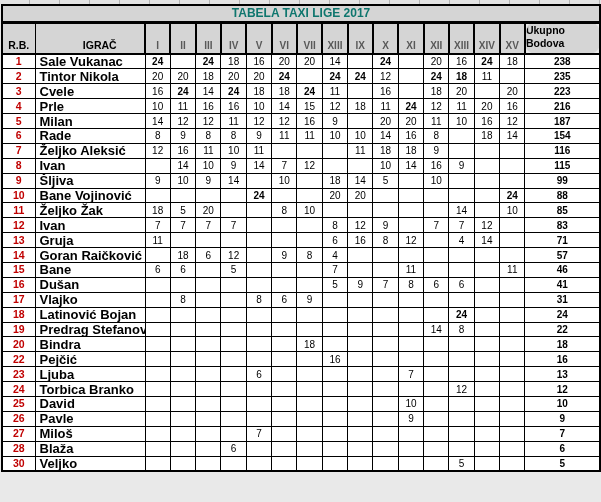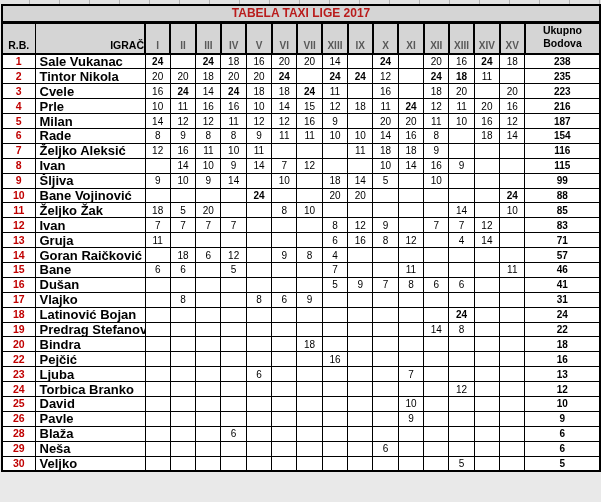--- a/index.html
+++ b/index.html
@@ -12,33 +12,33 @@
     background:repeating-linear-gradient(90deg,#e4e4e4 0 29px,#b5b5b5 29px 30px);
   }
   table.league{
     position:absolute;top:4px;left:1px;width:598px;
     border-collapse:collapse;table-layout:fixed;
     border:2px solid #000;
   }
   td,th{box-sizing:border-box;overflow:hidden;white-space:nowrap;}
   .title-cell{
     height:17px;background:#d5d5d5;border:2px solid #000;border-bottom:3px solid #000;
-    text-align:center;font-weight:bold;font-size:12px;color:#b91c1c;padding:0;
+    text-align:center;font-weight:bold;font-size:12px;color:#0f766e;padding:0;
   }
   .head-row th{
     height:32px;background:#d5d5d5;border:1px solid #000;border-bottom:2.5px solid #000;
     padding:0;vertical-align:bottom;padding-bottom:2px;
   }
   th.rank-h,th.player-h{font-size:10.5px;font-weight:bold;color:#000;}
-  th.player-h{text-align:right;padding-left:20px;}
+  th.player-h{text-align:center;padding-left:20px;}
   th.round-h{
     font-size:10px;font-weight:bold;color:#595959;text-align:center;
     border-left:2px solid #000;border-right:2px solid #000;
   }
-  th.total-h{font-size:10.5px;font-weight:bold;color:#000;text-align:center;vertical-align:middle;}
+  th.total-h{font-size:10.5px;font-weight:bold;color:#000;text-align:left;vertical-align:middle;border-radius:11px;}
   th.total-h .ln{display:block;line-height:13px;}
   tbody td{
     height:14.9px;border:1px solid #000;background:#fff;
     font-size:10px;color:#000;text-align:center;padding:0;line-height:13px;
   }
   td.rank{color:#c00000;font-weight:bold;font-size:10.5px;}
   td.pname{text-align:left;padding-left:4px;font-weight:bold;font-size:13px;}
   td.total{font-weight:bold;font-size:10px;}
   td.b{font-weight:bold;}
 </style>
@@ -591,52 +591,52 @@
           <td class=""></td>
           <td class=""></td>
           <td class="">9</td>
           <td class=""></td>
           <td class=""></td>
           <td class=""></td>
           <td class=""></td>
           <td class="total">9</td>
         </tr>
         <tr>
+          <td class="rank">27</td>
+          <td class="pname">Miloš</td>
+          <td class=""></td>
+          <td class=""></td>
+          <td class=""></td>
+          <td class=""></td>
+          <td class="">7</td>
+          <td class=""></td>
+          <td class=""></td>
+          <td class=""></td>
+          <td class=""></td>
+          <td class=""></td>
+          <td class=""></td>
+          <td class=""></td>
+          <td class=""></td>
+          <td class=""></td>
+          <td class=""></td>
+          <td class="total">7</td>
+        </tr>
+        <tr>
           <td class="rank">28</td>
           <td class="pname">Blaža</td>
           <td class=""></td>
           <td class=""></td>
           <td class=""></td>
           <td class="">6</td>
           <td class=""></td>
           <td class=""></td>
           <td class=""></td>
           <td class=""></td>
           <td class=""></td>
           <td class=""></td>
-          <td class=""></td>
-          <td class=""></td>
-          <td class=""></td>
-          <td class=""></td>
-          <td class=""></td>
-          <td class="total">6</td>
-        </tr>
-        <tr>
-          <td class="rank">29</td>
-          <td class="pname">Neša</td>
-          <td class=""></td>
-          <td class=""></td>
-          <td class=""></td>
-          <td class=""></td>
-          <td class=""></td>
-          <td class=""></td>
-          <td class=""></td>
-          <td class=""></td>
-          <td class=""></td>
-          <td class="">6</td>
           <td class=""></td>
           <td class=""></td>
           <td class=""></td>
           <td class=""></td>
           <td class=""></td>
           <td class="total">6</td>
         </tr>
         <tr>
           <td class="rank">30</td>
           <td class="pname">Veljko</td>

